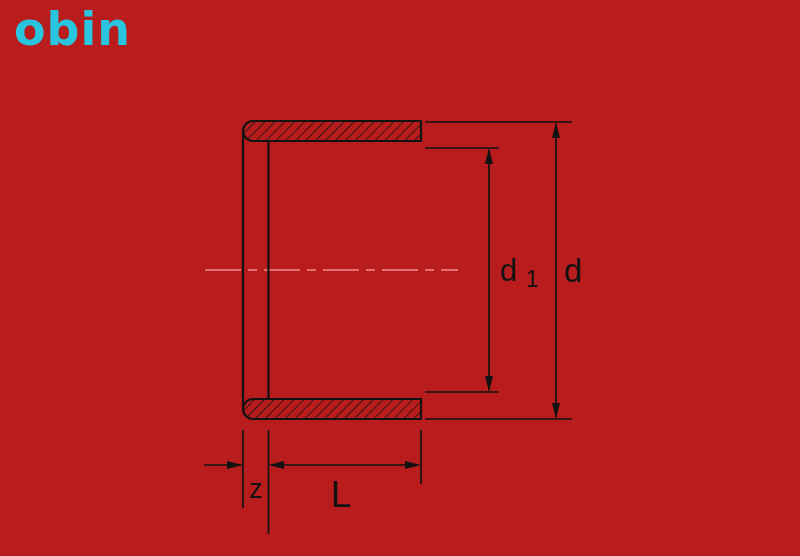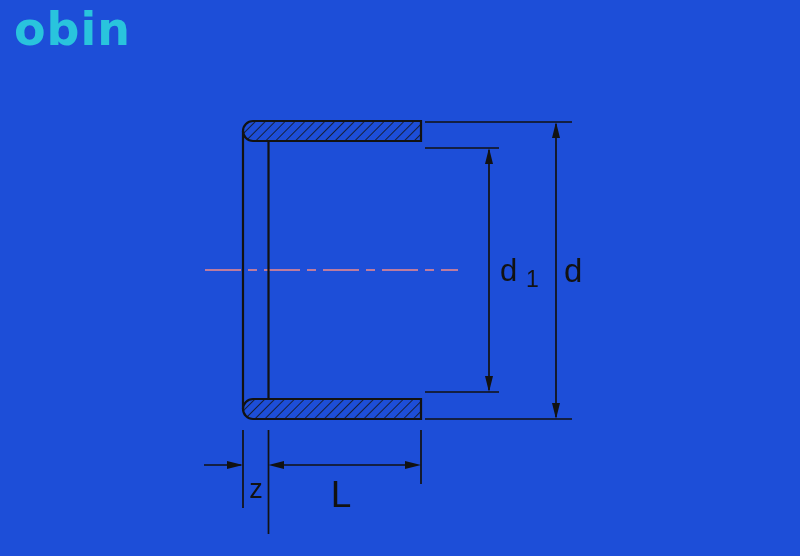--- a/index.html
+++ b/index.html
@@ -1,21 +1,21 @@
 <!DOCTYPE html>
 <html><head>
 <meta charset="utf-8">
 <style>
   html, body { margin: 0; padding: 0; background: #ffffff; }
   body { font-family: "Liberation Sans", sans-serif; }
   .canvas {
     position: relative;
     width: 800px;
     height: 556px;
-    background: #1d4ed8;
+    background: #b91c1c;
     overflow: hidden;
   }
   .logo {
     position: absolute;
     left: 14px;
     top: 2px;
     font-family: "DejaVu Sans", sans-serif;
     font-weight: bold;
     font-size: 46px;
     letter-spacing: 1px;

